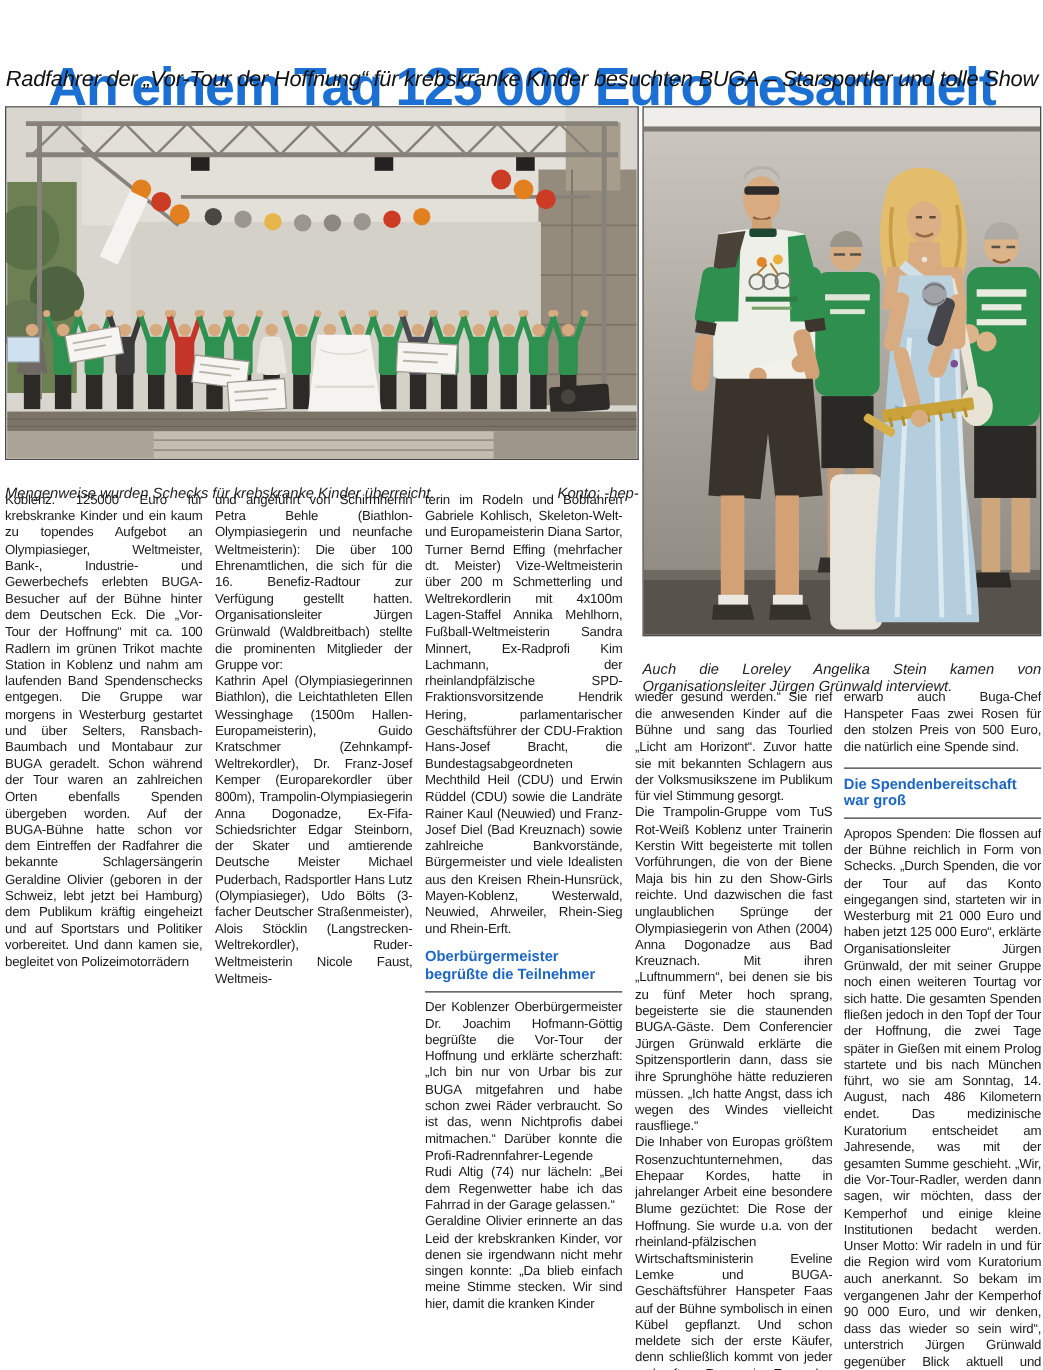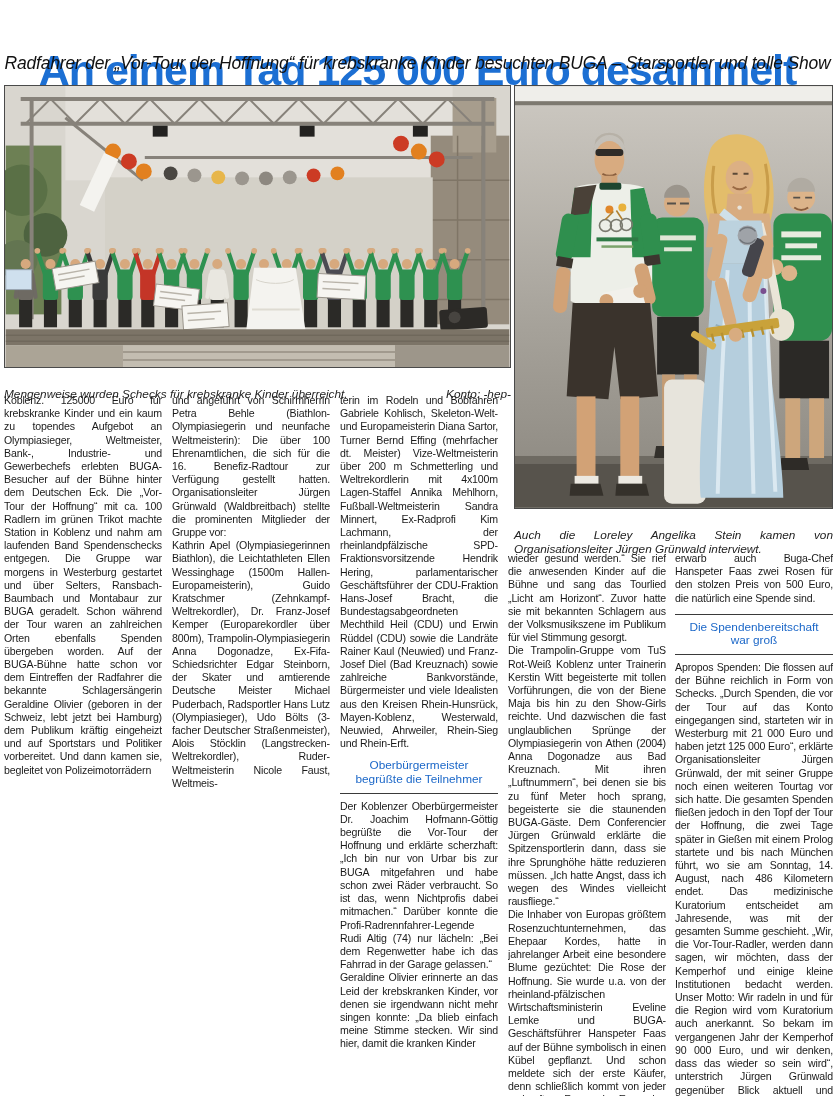--- a/index.html
+++ b/index.html
@@ -33,22 +33,22 @@
     -webkit-hyphens:auto; hyphens:auto;
   }
   .col p { margin:0; }
   .col-1 { left:4px;   top:394px; height:702px; }
   .col-2 { left:172px; top:394px; height:702px; }
   .col-3 { left:340px; top:394px; height:702px; }
   .col-4 { left:508px; top:552px; height:544px; }
   .col-5 { left:675px; top:552px; height:544px; width:158px; }
   .lead { font-weight:normal; }
   .subhead {
-    color:#1b67c8; font-weight:normal; font-size:11.8px; line-height:13.6px;
-    text-align:center; letter-spacing:0;
+    color:#1b67c8; font-weight:bold; font-size:11.8px; line-height:13.6px;
+    letter-spacing:0;
     margin:7px 0 6px; padding:2px 0 6px; border-bottom:1px solid #3a3a3a;
   }
   .subhead.ruled-top { border-top:1px solid #3a3a3a; padding-top:6px; margin-top:9px; }
 </style>
 </head>
 <body>
 
 <div class="page">
 
   <h1 class="headline">An einem Tag 125 000 Euro gesammelt</h1>

